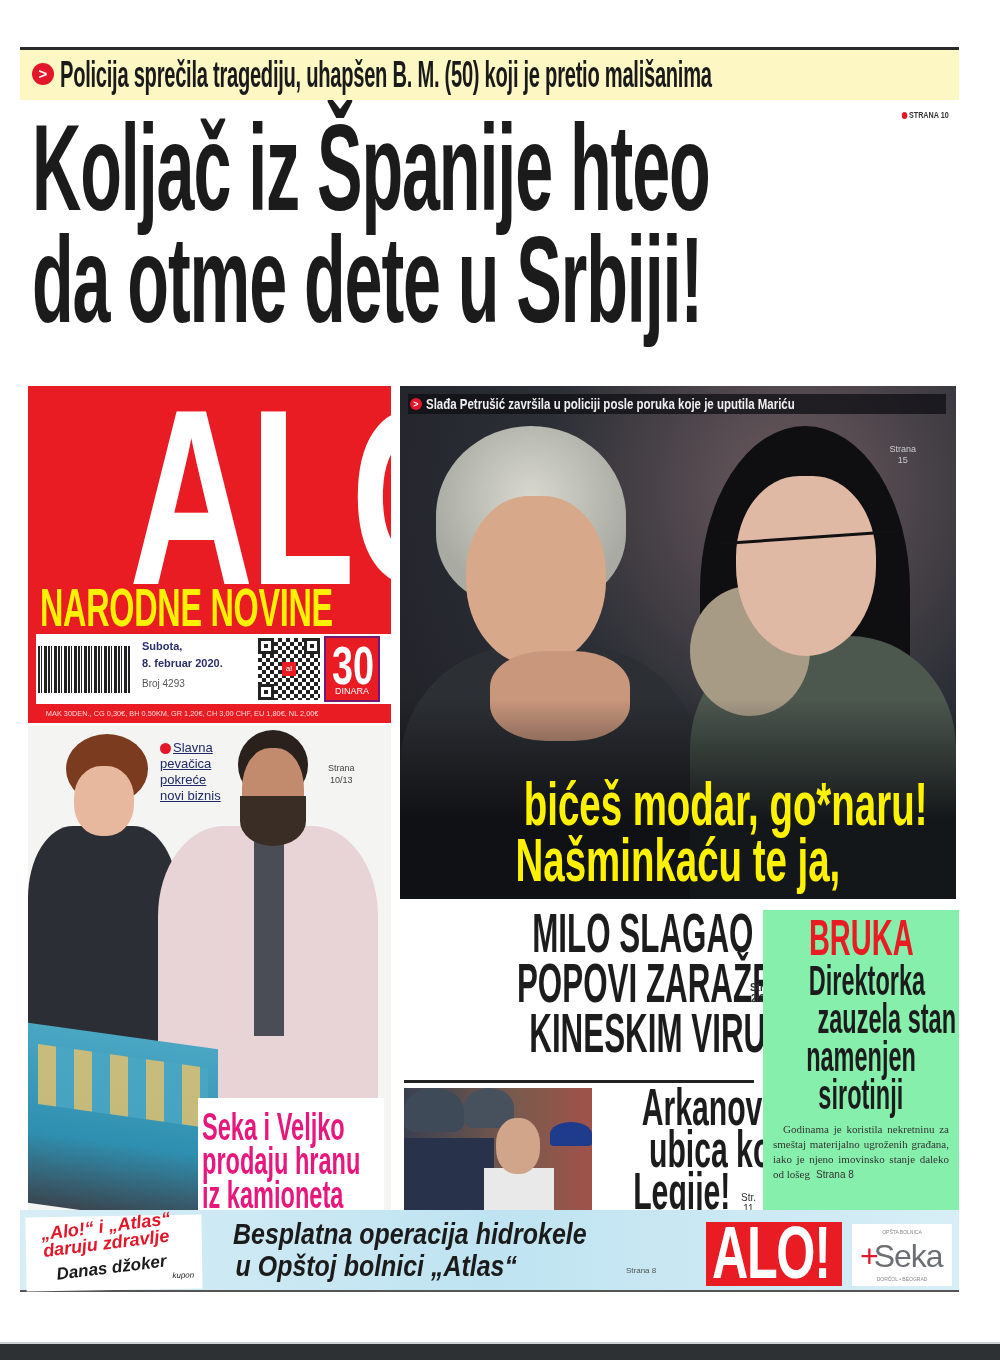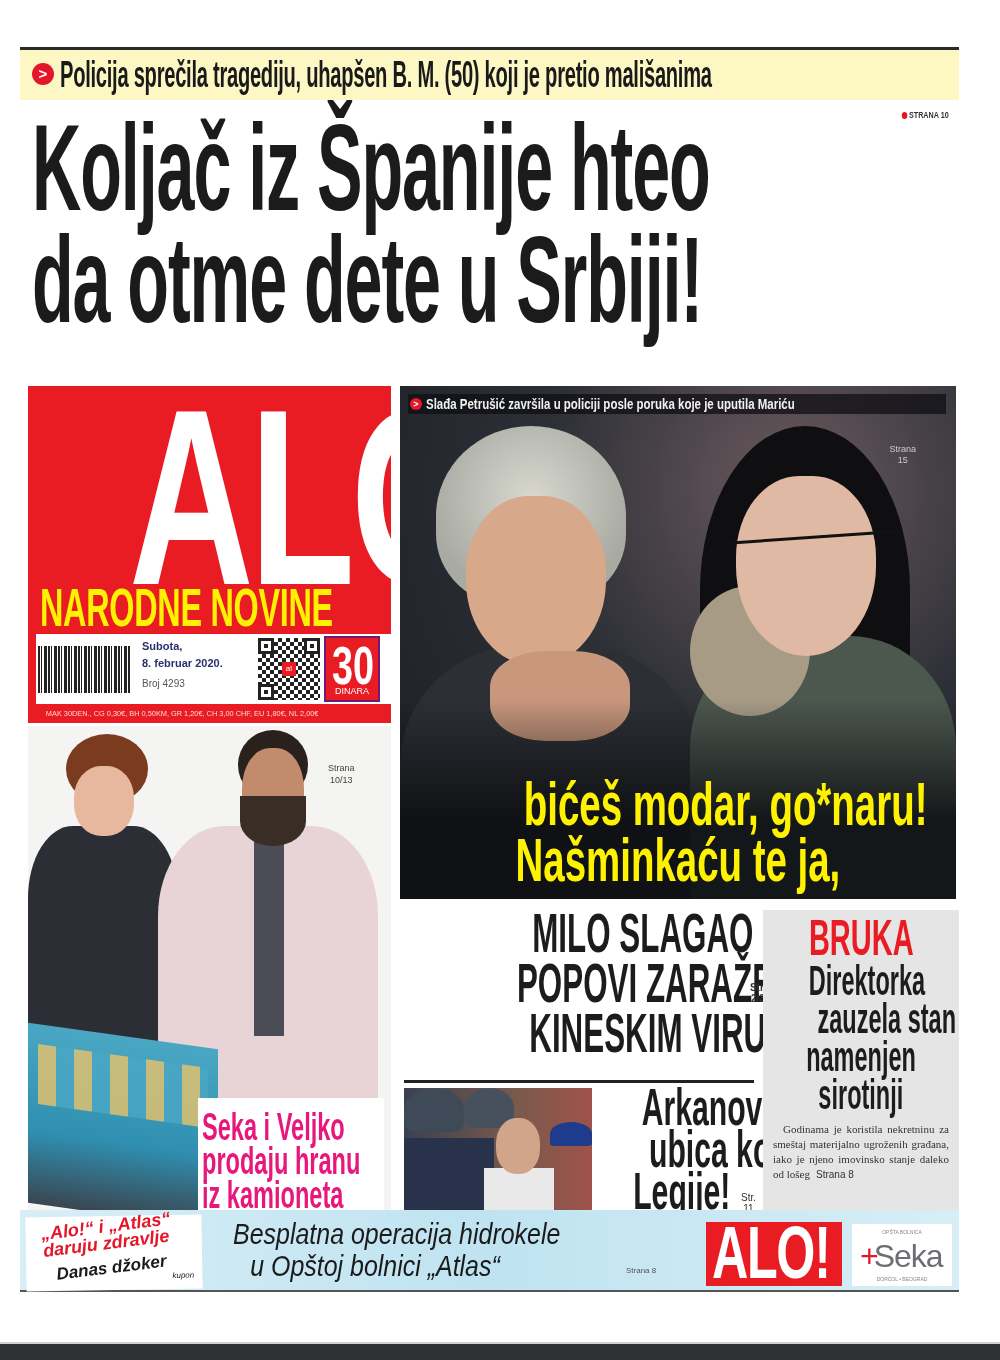--- a/index.html
+++ b/index.html
@@ -98,36 +98,36 @@
   .arkan-photo .face { position: absolute; left: 92px; top: 30px; width: 44px; height: 56px; border-radius: 45%; background: #d1a58a; }
   .arkan-photo .cap { position: absolute; left: 146px; top: 34px; width: 42px; height: 24px; border-radius: 50% 50% 10% 10%; background: #1f3c8c; }
   .arkan-photo .shirt { position: absolute; left: 80px; top: 80px; width: 70px; height: 60px; background: #e9e9ea; }
   .arkan-photo .vest { position: absolute; left: 0; top: 50px; width: 90px; height: 80px; background: #28324a; }
   .arkan-txt { position: absolute; left: 578px; top: 1036px; width: 150px; text-align: center; }
   .arkan-txt .l { display: block; font-size: 52px; line-height: 42px; color: #1c1c1c; font-weight: bold; }
   .arkan-txt .l span { display: inline-block; transform: scaleX(0.58); white-space: nowrap; }
   .arkan-txt .str { position: absolute; right: -8px; top: 106px; font-size: 10px; line-height: 11px; color: #333; text-align: center; }
 
   
-  .bruka { position: absolute; left: 743px; top: 860px; width: 196px; height: 300px; background: #e5e5e5; }
+  .bruka { position: absolute; left: 743px; top: 860px; width: 196px; height: 300px; background: #86efac; }
   .bruka .kick { position: absolute; left: 0; width: 196px; top: 6px; text-align: center; }
   .bruka .kick span { display: inline-block; font-size: 50px; line-height: 44px; color: #e91c24; font-weight: bold; transform: scaleX(0.58); }
   .bruka .hl { position: absolute; left: 0; width: 196px; top: 52px; text-align: center; }
   .bruka .hl .l { display: block; font-size: 42px; line-height: 38px; color: #1c1c1c; font-weight: bold; }
   .bruka .hl .l span { display: inline-block; transform: scaleX(0.56); white-space: nowrap; }
   .bruka .body { position: absolute; left: 10px; top: 212px; width: 176px; font-family: "Liberation Serif", serif; font-size: 11px; line-height: 15px; color: #333; text-align: justify; text-indent: 10px; }
   .bruka .body .s { font-family: "Liberation Sans", sans-serif; font-size: 10px; margin-left: 6px; }
 
   
   .promo { position: absolute; left: 0; top: 1160px; width: 939px; height: 82px; background: linear-gradient(90deg, #d8eef6 0%, #bfe3f1 50%, #d7eef6 100%); border-bottom: 2px solid #555; }
   .promo .coupon { position: absolute; left: 6px; top: 6px; width: 176px; height: 74px; background: #fff; transform: rotate(-1deg); }
   .promo .c1 { position: absolute; left: 16px; top: 2px; font-family: "Liberation Sans", sans-serif; font-style: italic; font-weight: bold; font-size: 18px; line-height: 17px; color: #e4172a; transform: rotate(-6deg); }
   .promo .c2 { position: absolute; left: 30px; top: 42px; font-style: italic; font-weight: bold; font-size: 17px; color: #1b1b1b; transform: rotate(-6deg); }
   .promo .c3 { position: absolute; left: 146px; top: 56px; font-style: italic; font-size: 8px; color: #1b1b1b; }
-  .promo .msg { position: absolute; left: 190px; top: 8px; width: 330px; text-align: center; font-style: italic; font-weight: normal; font-size: 29px; line-height: 32px; color: #1b1b1b; }
+  .promo .msg { position: absolute; left: 190px; top: 8px; width: 330px; text-align: right; font-style: italic; font-weight: bold; font-size: 29px; line-height: 32px; color: #1b1b1b; }
   .promo .msg .l { display: block; white-space: nowrap; transform: scaleX(0.86); }
   .promo .str { position: absolute; left: 606px; top: 56px; font-size: 8px; color: #555; }
   .promo .alo-logo { position: absolute; left: 686px; top: 12px; width: 136px; height: 64px; background: #e91c24; overflow: hidden; }
   .promo .alo-logo span { position: absolute; left: 6px; top: -6px; font-size: 74px; line-height: 74px; color: #fff; font-weight: bold; transform: scaleX(0.68); transform-origin: left top; letter-spacing: -2px; white-space: nowrap; }
   .promo .atlas { position: absolute; left: 832px; top: 14px; width: 100px; height: 62px; background: #fff; }
   .promo .atlas .sm { position: absolute; left: 0; width: 100px; text-align: center; font-size: 5px; color: #888; }
   .promo .atlas .name { position: absolute; left: 8px; top: 14px; font-size: 32px; color: #6b6e72; letter-spacing: -1px; }
   .promo .atlas .name b { color: #e4172a; font-weight: normal; margin-right: -4px; }
 
   .bottom-bar { position: absolute; left: 0; top: 1342px; width: 1000px; height: 18px; background: #2e3134; border-top: 2px solid #cfd2d4; }
@@ -201,20 +201,26 @@
   <div class="celeb">
     <div class="w-body"></div>
     <div class="w-hair"></div>
     <div class="w-face"></div>
     <div class="m-body"></div>
     <div class="m-shirt"></div>
     <div class="m-hair"></div>
     <div class="m-face"></div>
     <div class="m-beard"></div>
     <div class="truck"></div>
+    <div class="teaser2">
+      <span class="l"><span class="a"></span><span>Slavna</span></span>
+      <span class="l">pevačica</span>
+      <span class="l">pokreće</span>
+      <span class="l">novi biznis</span>
+    </div>
     <div class="strana">
       <div>Strana</div>
       <div>10/13</div>
     </div>
     <div class="seka">
       <span class="l"><span>Seka i Veljko</span></span>
       <span class="l"><span>prodaju hranu</span></span>
       <span class="l"><span>iz kamioneta</span></span>
     </div>
   </div>

